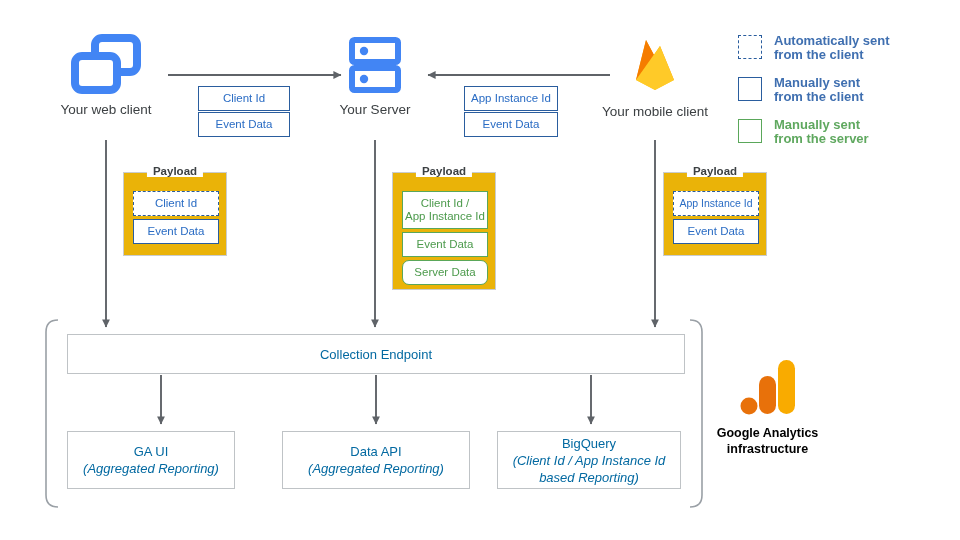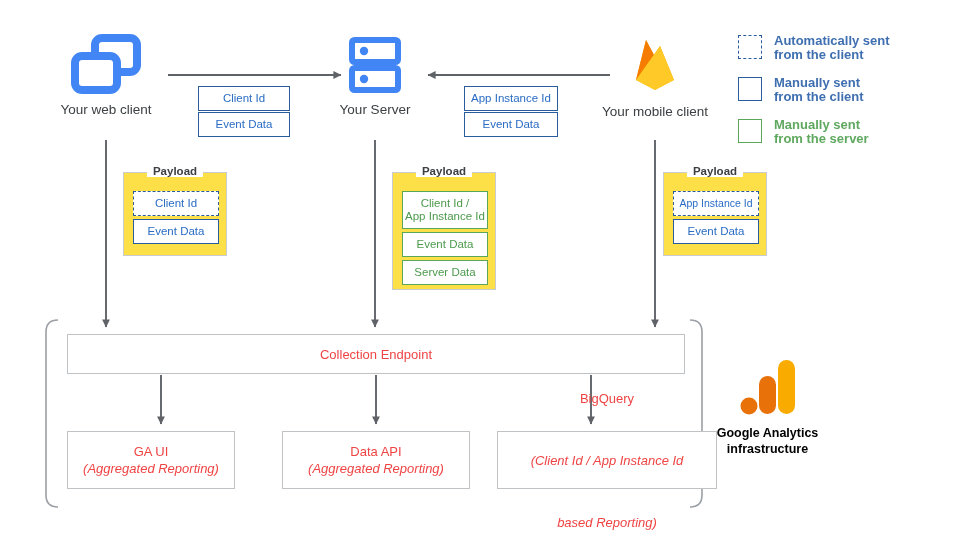--- a/index.html
+++ b/index.html
@@ -34,21 +34,21 @@
     background:#ffffff;
   }
   .chip.blue-solid{border:1.3px solid #2a5d9e;color:#2a6cc4;}
   .chip.blue-dash{border:1.3px dashed #2a5d9e;color:#2a6cc4;}
   .chip.green-solid{border:1.3px solid #5aa75a;color:#4c9a4c;}
 
   
   .payload{
     box-sizing:border-box;
     border:1.1px solid #c9ccce;
-    background:#fde047;
+    background:#eab308;
   }
   .payload-title{
     position:absolute;
     top:-8px;
     left:50%;
     transform:translateX(-50%);
     background:#ffffff;
     padding:0 6px;
     font-size:11.5px;
     font-weight:bold;
@@ -59,21 +59,21 @@
   
   .infra-box{
     box-sizing:border-box;
     border:1.1px solid #bfc3c6;
     background:#ffffff;
     display:flex;flex-direction:column;
     align-items:center;justify-content:center;
     text-align:center;
     font-size:13px;
     line-height:17px;
-    color:#ef4444;
+    color:#0369a1;
   }
   .infra-box .sub{font-style:italic;}
 
   
   .sw{box-sizing:border-box;background:#fff;}
   .sw-dash-blue{border:1.4px dashed #2a5d9e;}
   .sw-solid-blue{border:1.4px solid #2a5d9e;}
   .sw-solid-green{border:1.4px solid #5aa75a;}
 
   .ga-caption{
@@ -181,21 +181,21 @@
     <div class="chip blue-solid abs" style="left:9px;top:46px;width:86px;height:25px;">Event Data</div>
   </div>
 
   <div class="payload abs" style="left:392px;top:172px;width:104px;height:118px;">
     <div class="payload-title">Payload</div>
     <div class="chip green-solid abs" style="left:9px;top:18px;width:86px;height:38px;flex-direction:column;">
       <span>Client Id /</span>
       <span>App Instance Id</span>
     </div>
     <div class="chip green-solid abs" style="left:9px;top:59px;width:86px;height:25px;">Event Data</div>
-    <div class="chip green-solid abs" style="left:9px;top:87px;width:86px;height:25px;">Server Data</div>
+    <div class="chip green-solid abs" style="left:9px;top:87px;width:86px;height:25px;border-radius:7px;">Server Data</div>
   </div>
 
   <div class="payload abs" style="left:663px;top:172px;width:104px;height:84px;">
     <div class="payload-title">Payload</div>
     <div class="chip blue-dash abs" style="left:9px;top:18px;width:86px;height:25px;font-size:10.5px;">App Instance Id</div>
     <div class="chip blue-solid abs" style="left:9px;top:46px;width:86px;height:25px;">Event Data</div>
   </div>
 
   <div class="infra-box abs" style="left:67px;top:334px;width:618px;height:40px;">
     <span>Collection Endpoint</span>
@@ -204,21 +204,21 @@
   <div class="infra-box abs" style="left:67px;top:431px;width:168px;height:58px;">
     <span>GA UI</span>
     <span class="sub">(Aggregated Reporting)</span>
   </div>
 
   <div class="infra-box abs" style="left:282px;top:431px;width:188px;height:58px;align-items:center;">
     <span>Data API</span>
     <span class="sub">(Aggregated Reporting)</span>
   </div>
 
-  <div class="infra-box abs" style="left:497px;top:431px;width:220px;height:58px;gap:45px;">
+  <div class="infra-box abs" style="left:497px;top:431px;width:184px;height:58px;">
     <span>BigQuery</span>
     <span class="sub">(Client Id / App Instance Id</span>
     <span class="sub">based Reporting)</span>
   </div>
 
   <div class="abs" style="left:705px;top:358px;width:125px;">
     <svg width="60" height="62" viewBox="0 0 60 62" style="display:block;margin:0 auto;">
       <rect x="40" y="2" width="17" height="54" rx="8.5" ry="8.5" fill="#f9ab00"></rect>
       <rect x="21" y="18" width="17" height="38" rx="8.5" ry="8.5" fill="#e8710a"></rect>
       <circle cx="11" cy="48" r="8.5" fill="#e8710a"></circle>

